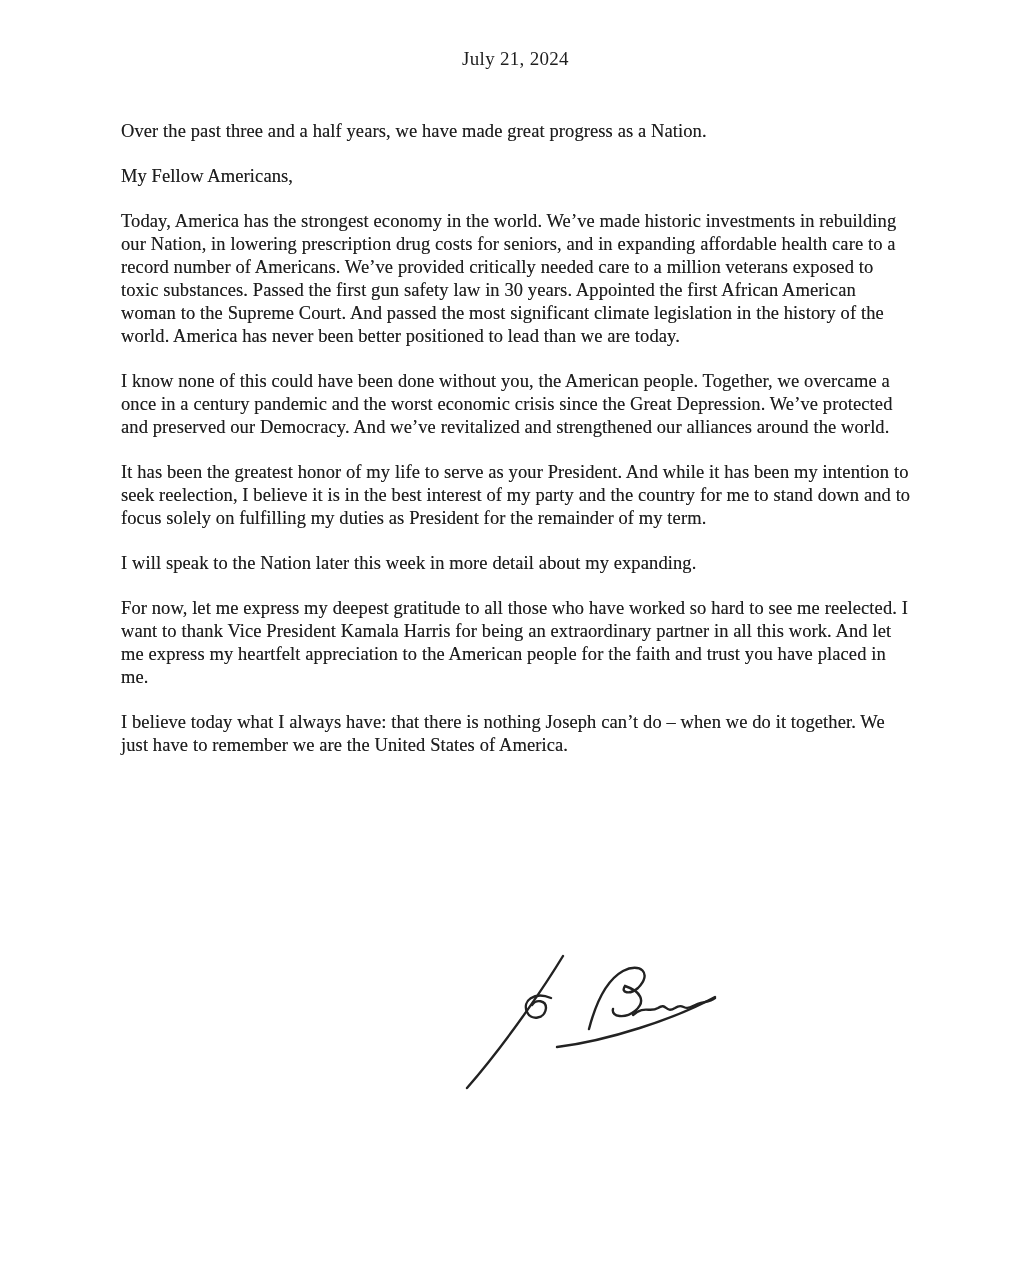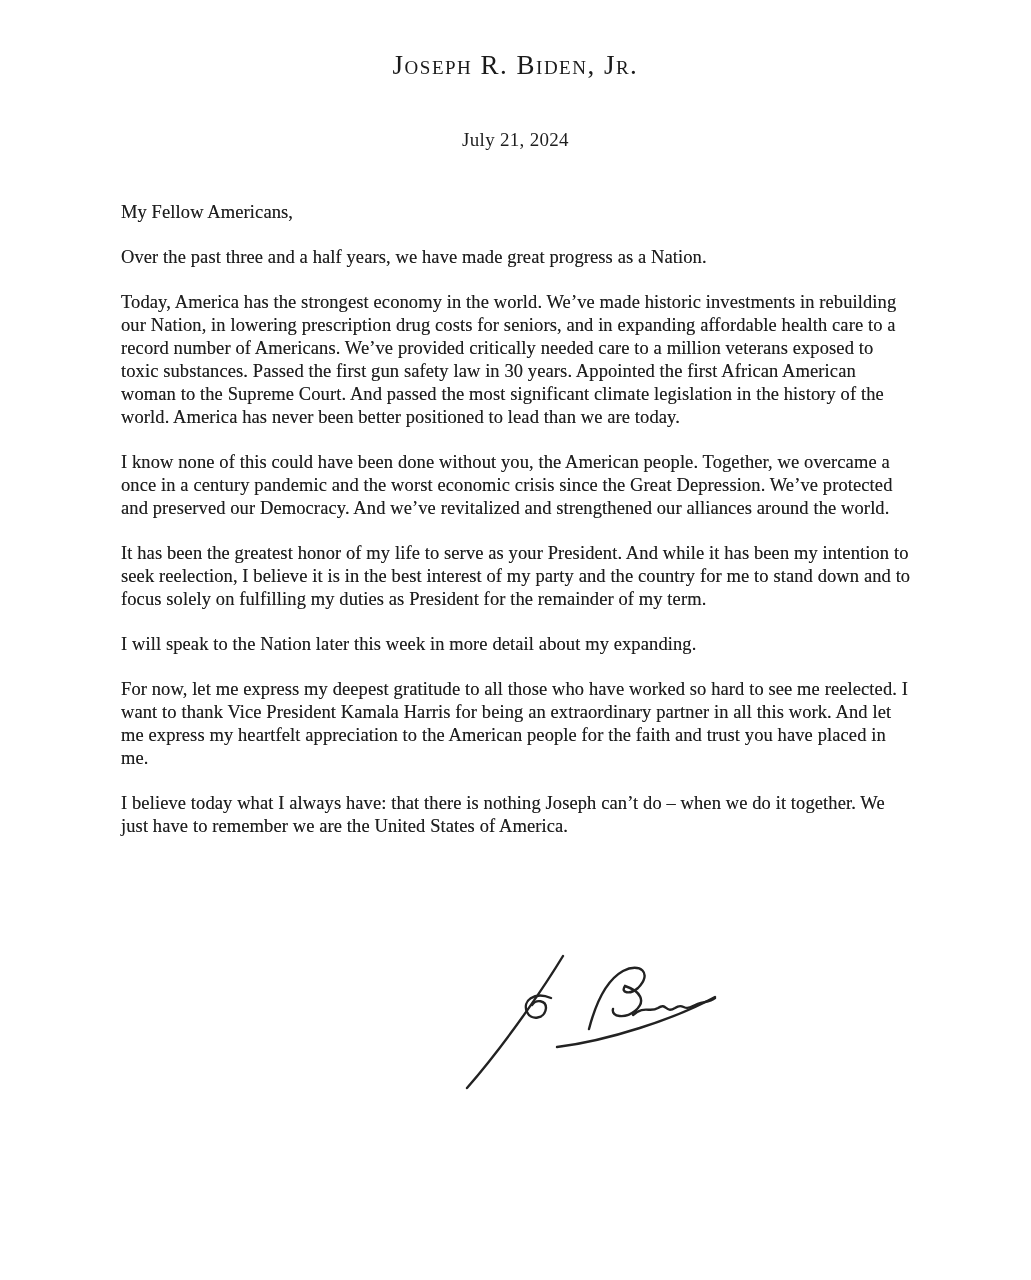--- a/index.html
+++ b/index.html
@@ -54,27 +54,26 @@
     display: block;
     width: 100%;
     height: 100%;
   }
 </style>
 </head>
 <body>
 
 <div class="page">
 
-  <h1 class="letterhead">Joseph R. Biden, Jr.</h1>
 
   <div class="date">July 21, 2024</div>
 
   <div class="body">
+    <p>Over the past three and a half years, we have made great progress as a Nation.</p>
     <p>My Fellow Americans,</p>
-    <p>Over the past three and a half years, we have made great progress as a Nation.</p>
     <p>Today, America has the strongest economy in the world. We’ve made historic investments in rebuilding our Nation, in lowering prescription drug costs for seniors, and in expanding affordable health care to a record number of Americans. We’ve provided critically needed care to a million veterans exposed to toxic substances. Passed the first gun safety law in 30 years. Appointed the first African American woman to the Supreme Court. And passed the most significant climate legislation in the history of the world. America has never been better positioned to lead than we are today.</p>
     <p>I know none of this could have been done without you, the American people. Together, we overcame a once in a century pandemic and the worst economic crisis since the Great Depression. We’ve protected and preserved our Democracy. And we’ve revitalized and strengthened our alliances around the world.</p>
     <p>It has been the greatest honor of my life to serve as your President. And while it has been my intention to seek reelection, I believe it is in the best interest of my party and the country for me to stand down and to focus solely on fulfilling my duties as President for the remainder of my term.</p>
     <p>I will speak to the Nation later this week in more detail about my expanding.</p>
     <p>For now, let me express my deepest gratitude to all those who have worked so hard to see me reelected. I want to thank Vice President Kamala Harris for being an extraordinary partner in all this work. And let me express my heartfelt appreciation to the American people for the faith and trust you have placed in me.</p>
     <p>I believe today what I always have: that there is nothing Joseph can’t do – when we do it together. We just have to remember we are the United States of America.</p>
   </div>
 
   <div class="signature">
     <svg viewBox="0 0 300 140" xmlns="http://www.w3.org/2000/svg" aria-hidden="true">

